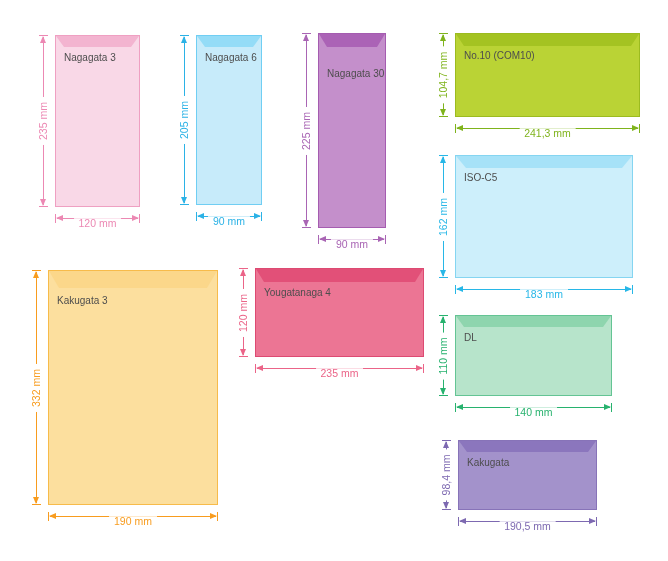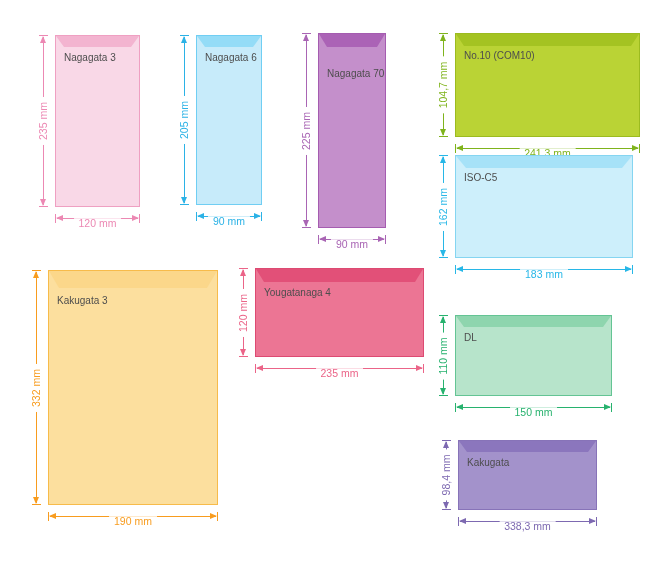--- a/index.html
+++ b/index.html
@@ -12,22 +12,22 @@
     background:var(--background, #ffffff);
     overflow:hidden;
   }
 
   .envelope { position:absolute; }
 
   
   .env-0 { left:55px;  top:35px;  width:85px;  height:172px; }
   .env-1 { left:196px; top:35px;  width:66px;  height:170px; }
   .env-2 { left:318px; top:33px;  width:68px;  height:195px; }
-  .env-3 { left:455px; top:33px;  width:185px; height:104px;  }
-  .env-4 { left:455px; top:155px; width:178px; height:103px; }
+  .env-3 { left:455px; top:33px;  width:185px; height:84px;  }
+  .env-4 { left:455px; top:155px; width:178px; height:123px; }
   .env-5 { left:48px;  top:270px; width:170px; height:235px; }
   .env-6 { left:255px; top:268px; width:169px; height:89px;  }
   .env-7 { left:455px; top:315px; width:157px; height:81px;  }
   .env-8 { left:458px; top:440px; width:139px; height:70px;  }
 
   .env-body {
     position:absolute; inset:0;
     background:var(--fill, #eee);
     border:1px solid var(--border, #ccc);
   }
@@ -154,21 +154,21 @@
       <span class="dim-line-h"></span>
       <span class="arrow arrow-left"></span>
       <span class="arrow arrow-right"></span>
       <span class="dim-text dim-text-h">90 mm</span>
     </div>
   </div>
 
   <div class="envelope env-2" style="--fill: #c48fcb; --flap: #ab63b6; --border: #a55cb0; --accent: #a965b4;">
     <div class="env-body">
       <div class="env-flap"></div>
-      <span class="env-label">Nagagata 70</span>
+      <span class="env-label">Nagagata 30</span>
     </div>
     <div class="dim dim-v">
       <span class="tick tick-top"></span>
       <span class="tick tick-bottom"></span>
       <span class="dim-line-v"></span>
       <span class="arrow arrow-up"></span>
       <span class="arrow arrow-down"></span>
       <span class="dim-text dim-text-v">225 mm</span>
     </div>
     <div class="dim dim-h">
@@ -285,21 +285,21 @@
       <span class="arrow arrow-up"></span>
       <span class="arrow arrow-down"></span>
       <span class="dim-text dim-text-v">110 mm</span>
     </div>
     <div class="dim dim-h">
       <span class="tick tick-left"></span>
       <span class="tick tick-right"></span>
       <span class="dim-line-h"></span>
       <span class="arrow arrow-left"></span>
       <span class="arrow arrow-right"></span>
-      <span class="dim-text dim-text-h">150 mm</span>
+      <span class="dim-text dim-text-h">140 mm</span>
     </div>
   </div>
 
   <div class="envelope env-8" style="--fill: #a392cb; --flap: #8b76bd; --border: #8773b8; --accent: #7d69b1;">
     <div class="env-body">
       <div class="env-flap"></div>
       <span class="env-label">Kakugata</span>
     </div>
     <div class="dim dim-v">
       <span class="tick tick-top"></span>
@@ -308,17 +308,17 @@
       <span class="arrow arrow-up"></span>
       <span class="arrow arrow-down"></span>
       <span class="dim-text dim-text-v">98,4 mm</span>
     </div>
     <div class="dim dim-h">
       <span class="tick tick-left"></span>
       <span class="tick tick-right"></span>
       <span class="dim-line-h"></span>
       <span class="arrow arrow-left"></span>
       <span class="arrow arrow-right"></span>
-      <span class="dim-text dim-text-h">338,3 mm</span>
+      <span class="dim-text dim-text-h">190,5 mm</span>
     </div>
   </div>
 
 </div>
 
 </body></html>

